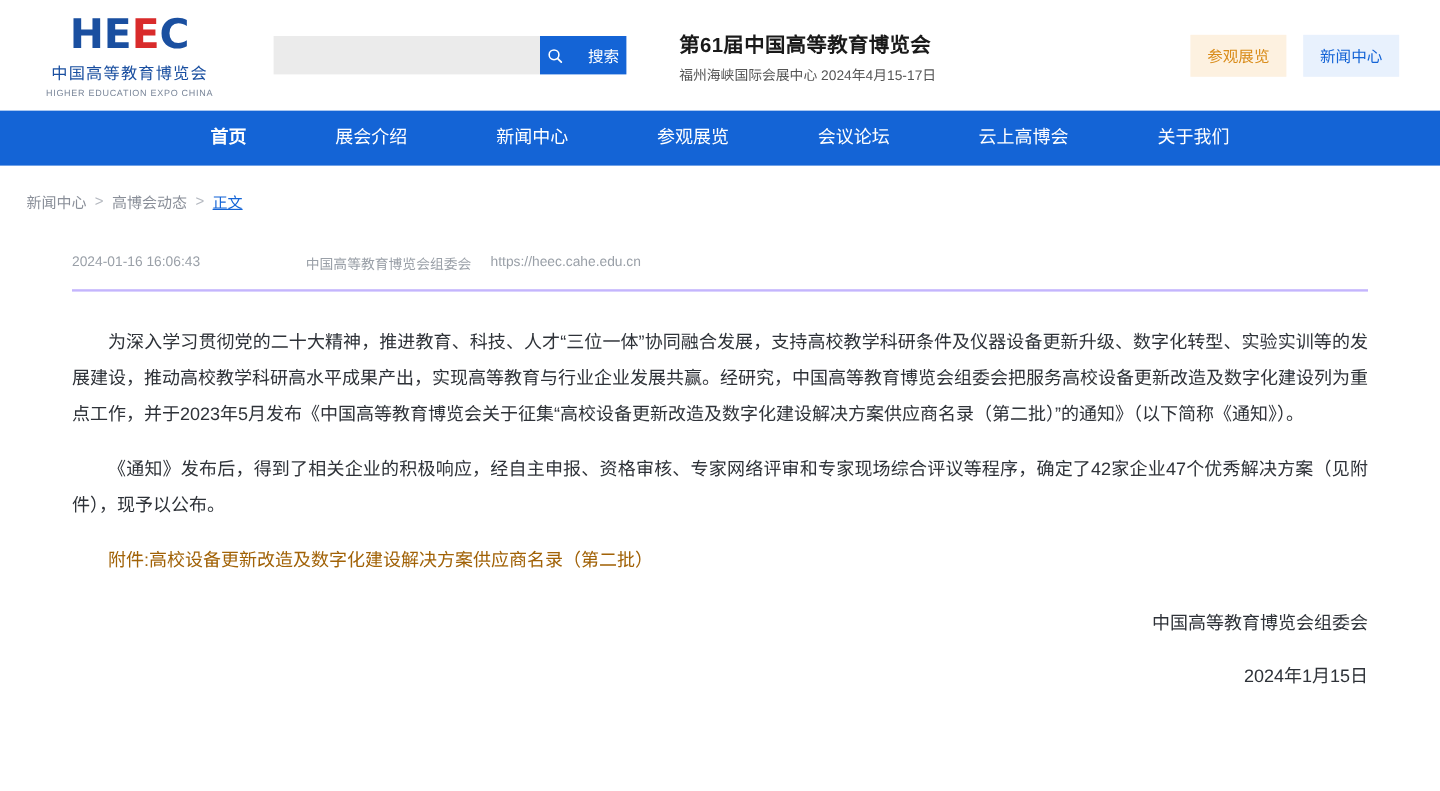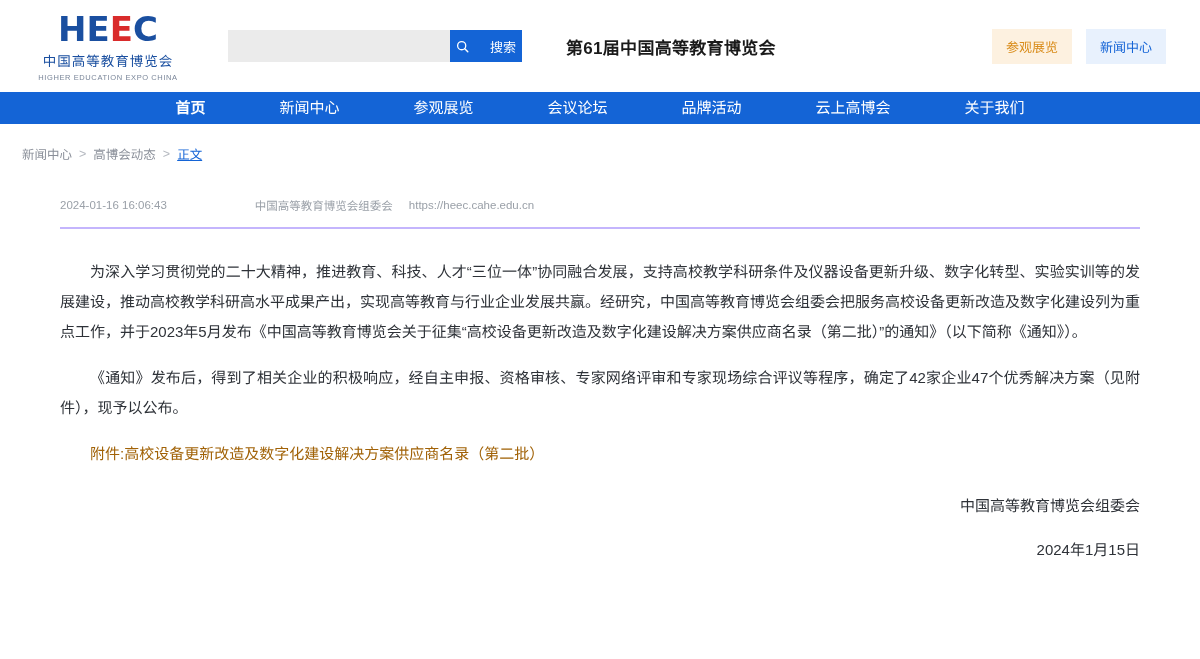--- a/index.html
+++ b/index.html
@@ -132,21 +132,21 @@
     color: #1464d6;
     border: none;
     font-size: 13px;
     padding: 8px 14px;
     cursor: pointer;
     font-family: "Liberation Sans", sans-serif;
   }
 
   
   .nav {
-    height: 32px;
+    height: 46px;
     background: #1464d6;
     display: flex;
     align-items: center;
     justify-content: center;
     gap: 0;
   }
   .nav-item {
     color: #ffffff;
     font-size: 15px;
     padding: 0 37px;
@@ -244,34 +244,35 @@
           <circle cx="7" cy="7" r="5" stroke="#ffffff" stroke-width="1.6"></circle>
           <line x1="10.8" y1="10.8" x2="14.5" y2="14.5" stroke="#ffffff" stroke-width="1.8" stroke-linecap="round"></line>
         </svg>
       </span>
       <span>搜索</span>
     </button>
   </div>
 
   <div class="title-block">
     <div class="expo-title">第61届中国高等教育博览会</div>
+    <div class="expo-sub">福州海峡国际会展中心 2024年4月15-17日</div>
   </div>
 
   <div class="header-actions">
     <button class="btn-visit">参观展览</button>
     <button class="btn-reg">新闻中心</button>
   </div>
 </div>
 
 <div class="nav">
   <div class="nav-item active">首页</div>
+  <div class="nav-item">展会介绍</div>
   <div class="nav-item">新闻中心</div>
   <div class="nav-item">参观展览</div>
   <div class="nav-item">会议论坛</div>
-  <div class="nav-item">品牌活动</div>
   <div class="nav-item">云上高博会</div>
   <div class="nav-item">关于我们</div>
 </div>
 
 <div class="crumbs">
   <a>新闻中心</a>
   <span class="sep">&gt;</span>
   <a>高博会动态</a>
   <span class="sep">&gt;</span>
   <span class="current">正文</span>

